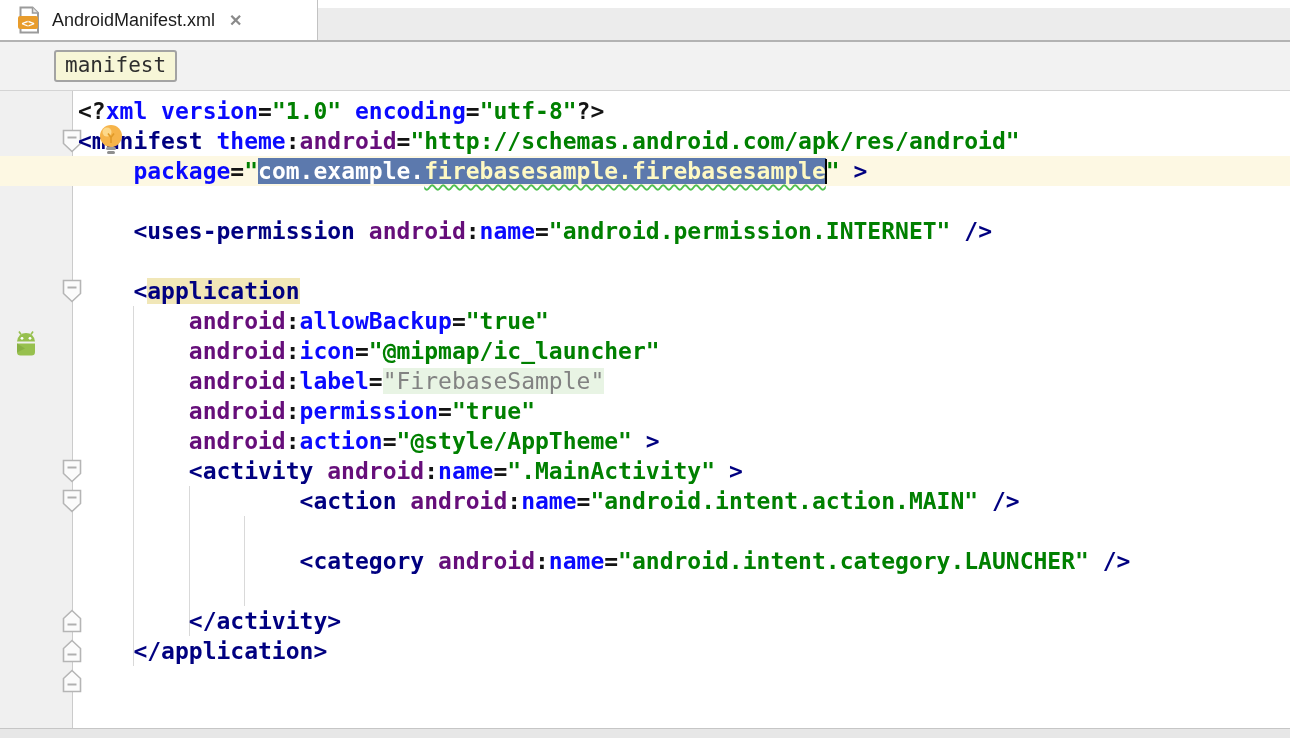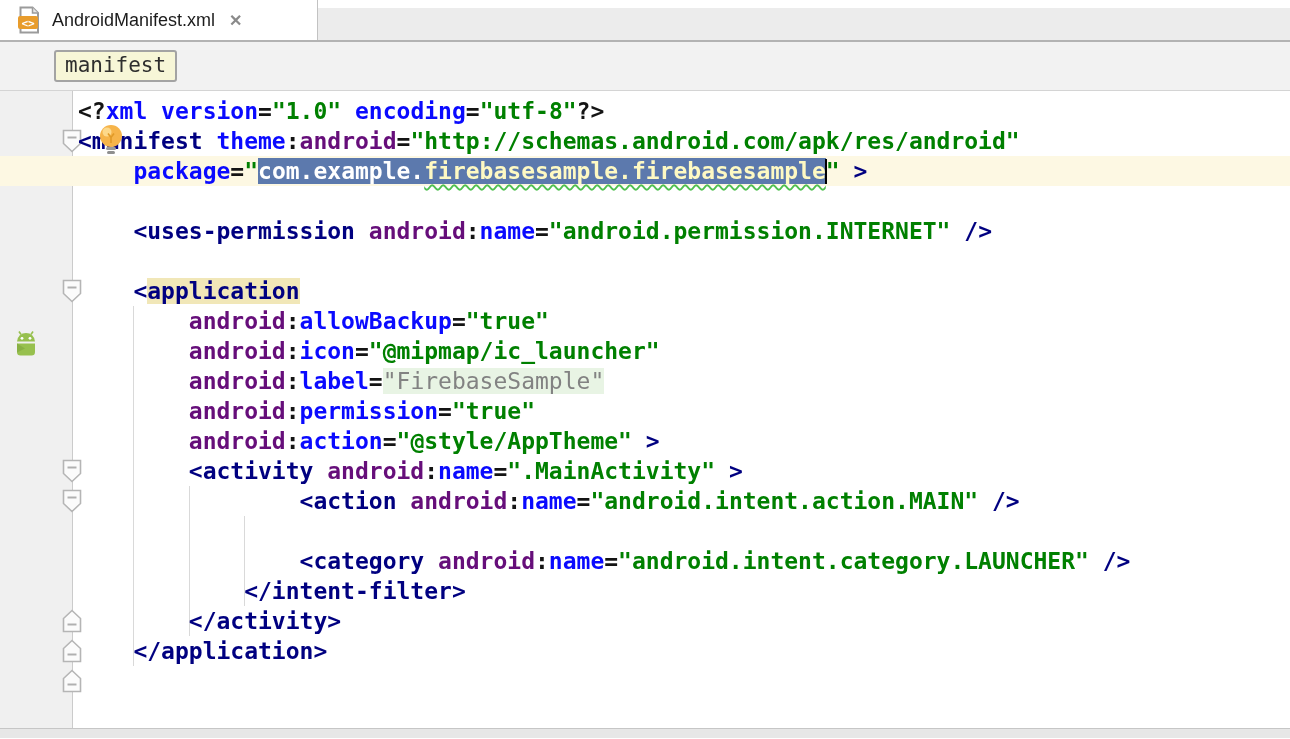--- a/index.html
+++ b/index.html
@@ -138,21 +138,21 @@
           <div class="code-line"><span class="seg-pl">    </span><span class="seg-tg">&lt;</span><span class="seg-tghl">application</span></div>
           <div class="code-line"><span class="seg-pl">        </span><span class="seg-ns">android</span><span class="seg-pu">:</span><span class="seg-at">allowBackup</span><span class="seg-pu">=</span><span class="seg-va">"true"</span></div>
           <div class="code-line"><span class="seg-pl">        </span><span class="seg-ns">android</span><span class="seg-pu">:</span><span class="seg-at">icon</span><span class="seg-pu">=</span><span class="seg-va">"@mipmap/ic_launcher"</span></div>
           <div class="code-line"><span class="seg-pl">        </span><span class="seg-ns">android</span><span class="seg-pu">:</span><span class="seg-at">label</span><span class="seg-pu">=</span><span class="seg-sv">"FirebaseSample"</span></div>
           <div class="code-line"><span class="seg-pl">        </span><span class="seg-ns">android</span><span class="seg-pu">:</span><span class="seg-at">permission</span><span class="seg-pu">=</span><span class="seg-va">"true"</span></div>
           <div class="code-line"><span class="seg-pl">        </span><span class="seg-ns">android</span><span class="seg-pu">:</span><span class="seg-at">action</span><span class="seg-pu">=</span><span class="seg-va">"@style/AppTheme"</span><span class="seg-pl"> </span><span class="seg-tg">&gt;</span></div>
           <div class="code-line"><span class="seg-pl">        </span><span class="seg-tg">&lt;activity</span><span class="seg-pl"> </span><span class="seg-ns">android</span><span class="seg-pu">:</span><span class="seg-at">name</span><span class="seg-pu">=</span><span class="seg-va">".MainActivity"</span><span class="seg-pl"> </span><span class="seg-tg">&gt;</span></div>
           <div class="code-line"><span class="seg-pl">                </span><span class="seg-tg">&lt;action</span><span class="seg-pl"> </span><span class="seg-ns">android</span><span class="seg-pu">:</span><span class="seg-at">name</span><span class="seg-pu">=</span><span class="seg-va">"android.intent.action.MAIN"</span><span class="seg-pl"> </span><span class="seg-tg">/&gt;</span></div>
           <div class="code-line"></div>
           <div class="code-line"><span class="seg-pl">                </span><span class="seg-tg">&lt;category</span><span class="seg-pl"> </span><span class="seg-ns">android</span><span class="seg-pu">:</span><span class="seg-at">name</span><span class="seg-pu">=</span><span class="seg-va">"android.intent.category.LAUNCHER"</span><span class="seg-pl"> </span><span class="seg-tg">/&gt;</span></div>
-          <div class="code-line"><span class="seg-pl">            </span><span class="seg-tg">&lt;/intent-filter&gt;</span></div>
+          <div class="code-line"><span class="seg-pl">            </span></div>
           <div class="code-line"><span class="seg-pl">        </span><span class="seg-tg">&lt;/activity&gt;</span></div>
           <div class="code-line"><span class="seg-pl">    </span><span class="seg-tg">&lt;/application&gt;</span></div>
           <div class="code-line"></div>
           <div class="guide" style="left: calc(4ch + 5px); top: 215px; height: 360px;"></div>
           <div class="guide" style="left: calc(8ch + 5px); top: 395px; height: 150px;"></div>
           <div class="guide" style="left: calc(12ch + 5px); top: 425px; height: 90px;"></div>
         </div>
     </div>
     <div class="bulb" id="bulb" style="left: 97px; top: 33px;">
       <svg width="28" height="32" viewBox="0 0 28 32">

